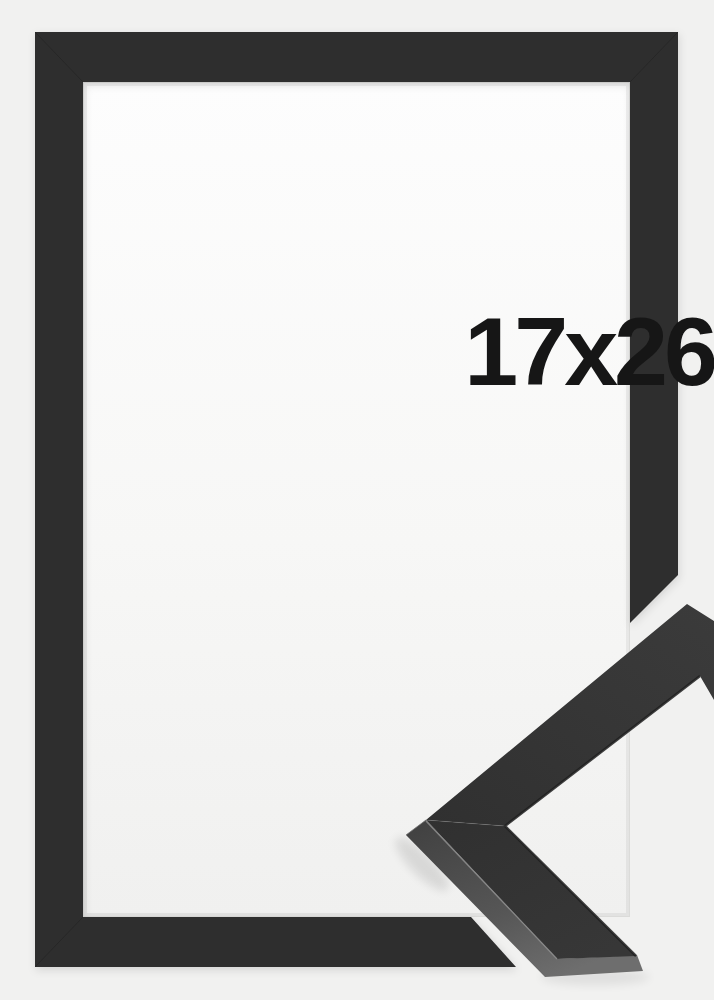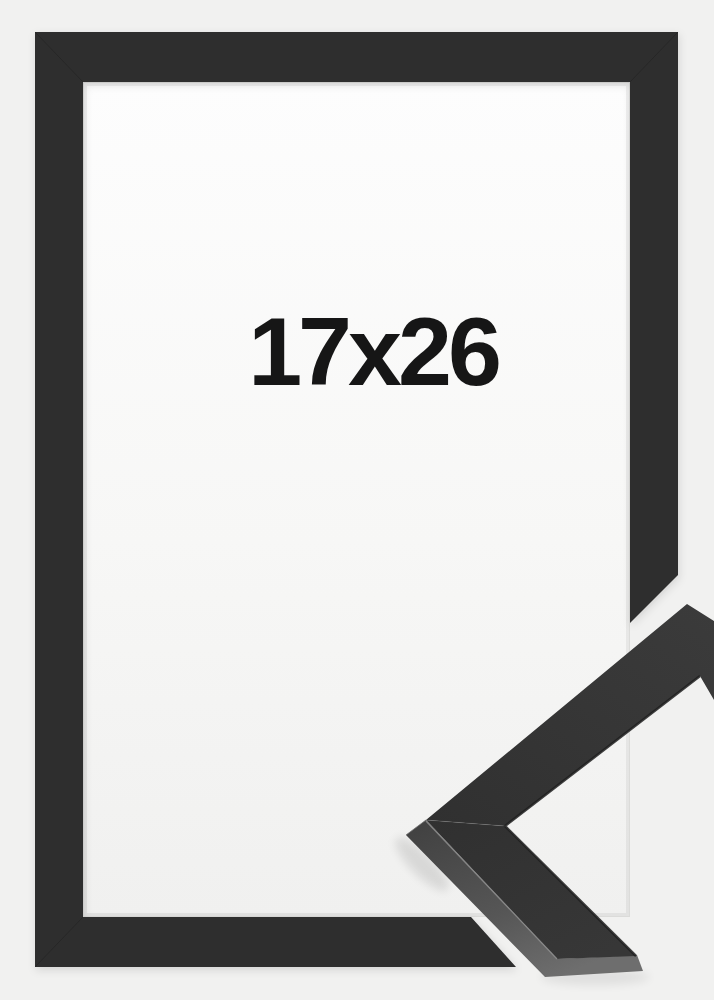--- a/index.html
+++ b/index.html
@@ -11,21 +11,21 @@
   }
   .stage{
     position:relative;width:714px;height:1000px;
     background:var(--background,#f1f1f0);
   }
   .stage svg{position:absolute;left:0;top:0;display:block;}
   .size-label{
     position:absolute;
     left:0;right:0;
     top:300px;height:104px;line-height:104px;
-    text-align:center;
+    text-align:right;
     font-size:97px;
     font-weight:700;
     letter-spacing:-4px;
     color:var(--label-text,#161616);
     user-select:none;
     margin-left:32px;
   }
 </style>
 </head>
 <body>

